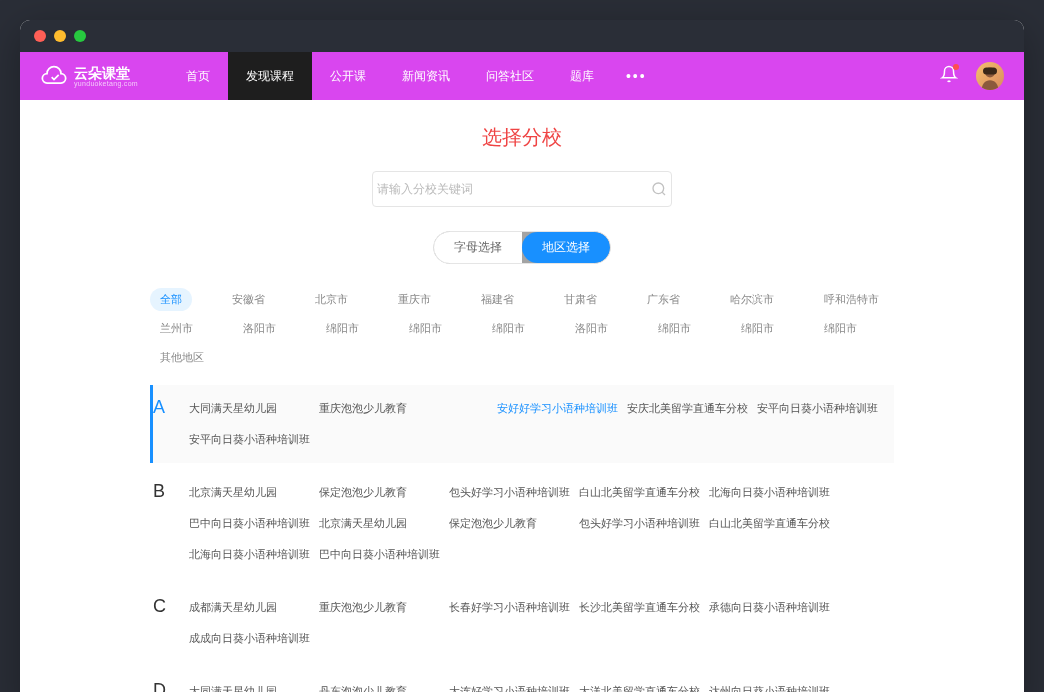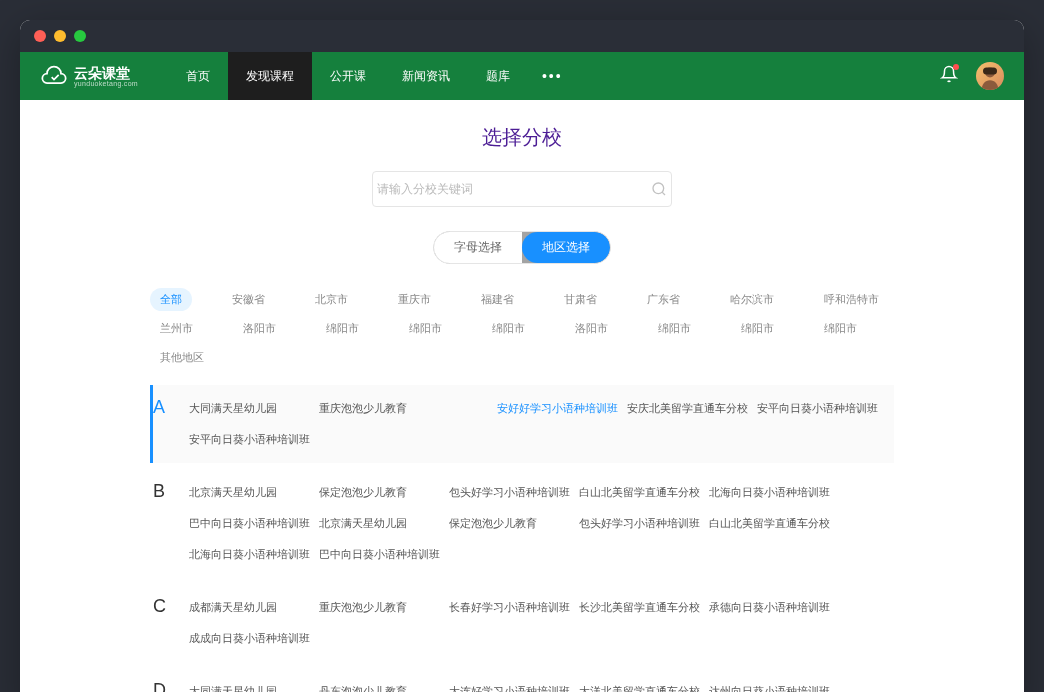--- a/index.html
+++ b/index.html
@@ -3,37 +3,37 @@
   <meta charset="utf-8">
   <style>
     * { margin: 0; padding: 0; box-sizing: border-box; }
     body { font-family: -apple-system, "PingFang SC", "Microsoft YaHei", sans-serif; background: #2a2e37; display: flex; align-items: center; justify-content: center; min-height: 100vh; padding: 20px; }
     .window { width: 1044px; height: 692px; background: #fff; border-radius: 10px; overflow: hidden; box-shadow: 0 10px 40px rgba(0,0,0,0.3); display: flex; flex-direction: column; }
     .titlebar { height: 32px; background: #2a2e37; display: flex; align-items: center; padding: 0 14px; gap: 8px; }
     .dot { width: 12px; height: 12px; border-radius: 50%; }
     .dot.red { background: #ff5f56; }
     .dot.yellow { background: #ffbd2e; }
     .dot.green { background: #27c93f; }
-    .topnav { height: 48px; background: #15803d; display: flex; align-items: center; padding: 0 20px; }
+    .topnav { height: 48px; background: #d946ef; display: flex; align-items: center; padding: 0 20px; }
     .logo { display: flex; align-items: center; gap: 6px; color: #fff; margin-right: 30px; }
     .logo-icon { width: 28px; height: 28px; }
     .logo-text { font-size: 14px; font-weight: 600; line-height: 1; }
     .logo-sub { font-size: 7px; opacity: 0.7; letter-spacing: 0.3px; }
     .nav-items { display: flex; align-items: center; height: 100%; }
     .nav-item { color: #fff; font-size: 12px; padding: 0 18px; height: 100%; display: flex; align-items: center; cursor: pointer; }
     .nav-item.active { background: #1e1e1e; }
     .nav-more { color: #fff; padding: 0 14px; letter-spacing: 2px; cursor: pointer; font-size: 14px; }
     .nav-right { margin-left: auto; display: flex; align-items: center; gap: 18px; }
     .bell { position: relative; cursor: pointer; }
     .bell-icon { width: 18px; height: 18px; }
     .bell-dot { position: absolute; top: -1px; right: -1px; width: 6px; height: 6px; background: #ff4d4f; border-radius: 50%; }
     .avatar { width: 28px; height: 28px; border-radius: 50%; background: linear-gradient(135deg, #f5c06d, #d98b5e); cursor: pointer; overflow: hidden; }
     .avatar svg { width: 100%; height: 100%; }
     .content { flex: 1; overflow-y: auto; padding: 24px 0 0; background: #fff; }
-    .page-title { text-align: center; font-size: 20px; color: #4c1d95; font-weight: 400; margin-bottom: 20px; }
+    .page-title { text-align: center; font-size: 20px; color: #ef4444; font-weight: 400; margin-bottom: 20px; }
     .search-wrap { display: flex; justify-content: center; margin-bottom: 24px; }
     .search-box { width: 300px; height: 36px; border: 1px solid #e5e5e5; border-radius: 4px; display: flex; align-items: center; padding: 0 4px; }
     .search-input { flex: 1; border: none; outline: none; font-size: 12px; color: #333; background: transparent; }
     .search-input::placeholder { color: #bbb; }
     .search-icon { width: 16px; height: 16px; opacity: 0.4; }
     .toggle-wrap { display: flex; justify-content: center; margin-bottom: 24px; }
     .toggle { display: flex; background: #a3a3a3; border: 1px solid #e5e5e5; border-radius: 18px; overflow: hidden; }
     .toggle-btn { padding: 7px 20px; font-size: 12px; cursor: pointer; color: #666; background: #fff; border: none; }
     .toggle-btn.active { background: #1890ff; color: #fff; border-radius: 18px; }
     .region-filter { display: flex; flex-wrap: wrap; gap: 6px 30px; padding: 0 130px 16px; font-size: 11px; }
@@ -66,20 +66,21 @@
       <div>
         <div class="logo-text">云朵课堂</div>
         <div class="logo-sub">yunduoketang.com</div>
       </div>
     </div>
     <div class="nav-items" id="nav-items">
         <div class="nav-item">首页</div>
         <div class="nav-item active">发现课程</div>
         <div class="nav-item">公开课</div>
         <div class="nav-item">新闻资讯</div>
+        <div class="nav-item">问答社区</div>
         <div class="nav-item">题库</div>
       </div>
     <div class="nav-more">•••</div>
     <div class="nav-right">
       <div class="bell">
         <svg class="bell-icon" viewBox="0 0 24 24" fill="none" stroke="#fff" stroke-width="2">
             <path d="M18 8A6 6 0 0 0 6 8c0 7-3 9-3 9h18s-3-2-3-9M13.7 21a2 2 0 0 1-3.4 0"></path>
           </svg>
         <div class="bell-dot"></div>
       </div>

